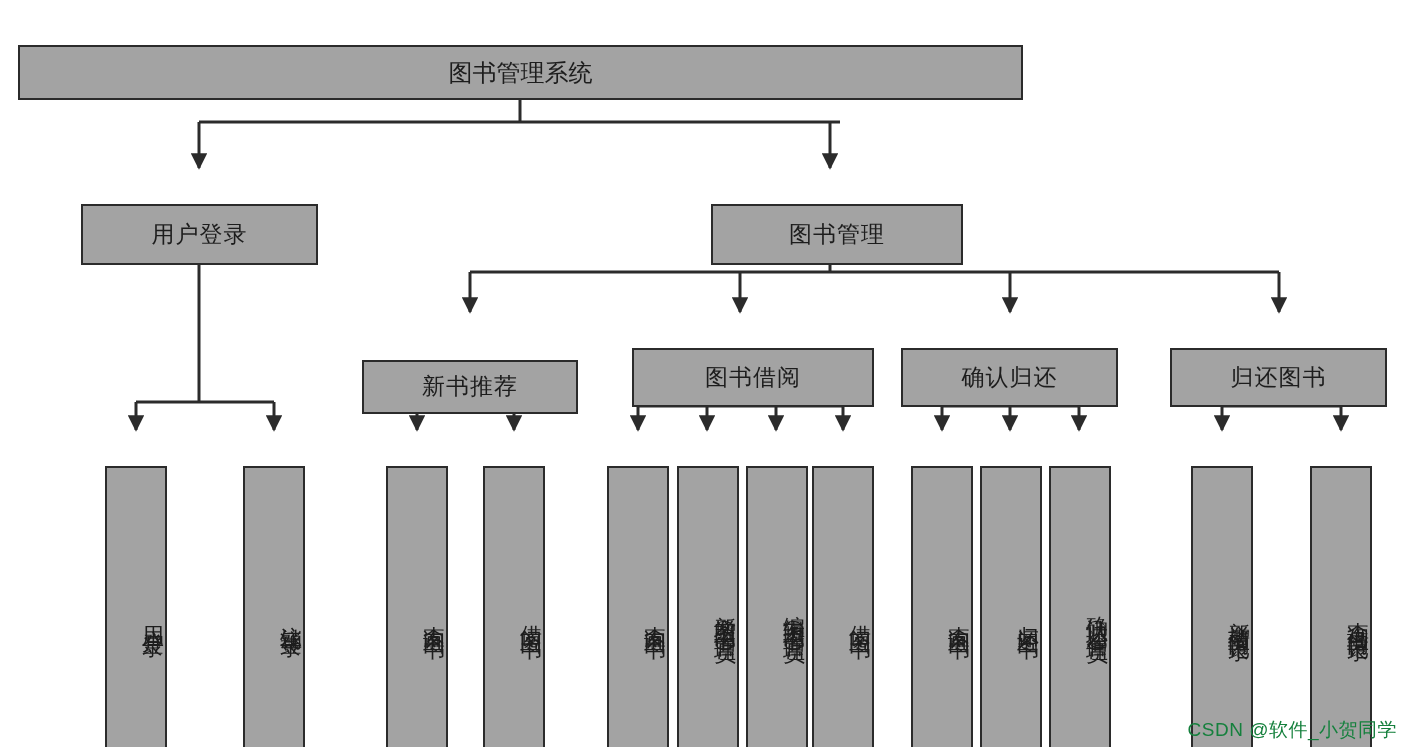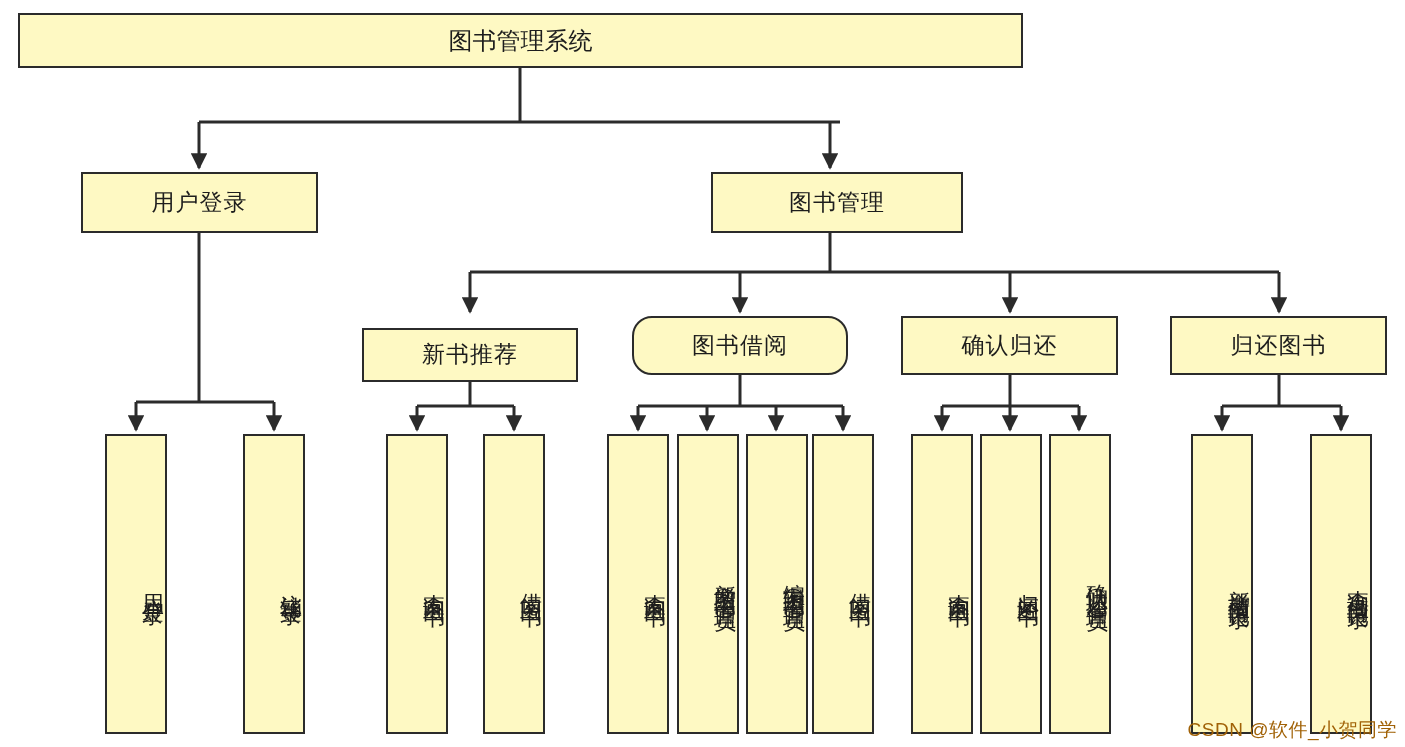--- a/index.html
+++ b/index.html
@@ -23,26 +23,27 @@
     left: 0;
     top: 0;
     width: 1405px;
     height: 747px;
     pointer-events: none;
   }
   .node {
     position: absolute;
     box-sizing: border-box;
     border: 2.5px solid #2b2b2b;
-    background: #fef9c3;
+    background: #a3a3a3;
     display: flex;
     align-items: center;
     justify-content: center;
     color: #1d1d1d;
     text-align: center;
+    margin-top: 32px;
   }
   .node.h {
     font-size: 23px;
     letter-spacing: 1px;
     line-height: 1.2;
   }
   .node.root {
     font-size: 24px;
   }
   .node.v {
@@ -56,21 +57,21 @@
     justify-content: center;
   }
   .node.v.tall {
     align-items: flex-start;
   }
   .watermark {
     position: absolute;
     right: 8px;
     bottom: 4px;
     font-size: 19px;
-    color: #a16207;
+    color: #15803d;
     white-space: nowrap;
     letter-spacing: 0.5px;
   }
 </style>
 </head>
 <body>
 
 <div id="canvas">
 
   <svg id="edges" viewBox="0 0 1405 747" width="1405" height="747" xmlns="http://www.w3.org/2000/svg">
@@ -134,21 +135,21 @@
   </div>
 
   <div class="node h" style="left:711px; top:172px; width:252px; height:61px;">
     <span>图书管理</span>
   </div>
 
   <div class="node h" style="left:362px; top:328px; width:216px; height:54px;">
     <span>新书推荐</span>
   </div>
 
-  <div class="node h" style="left:632px; top:316px; width:216px; height:59px;border-radius:20px;">
+  <div class="node h" style="left:632px; top:316px; width:242px; height:59px;">
     <span>图书借阅</span>
   </div>
 
   <div class="node h" style="left:901px; top:316px; width:217px; height:59px;">
     <span>确认归还</span>
   </div>
 
   <div class="node h" style="left:1170px; top:316px; width:217px; height:59px;">
     <span>归还图书</span>
   </div>

